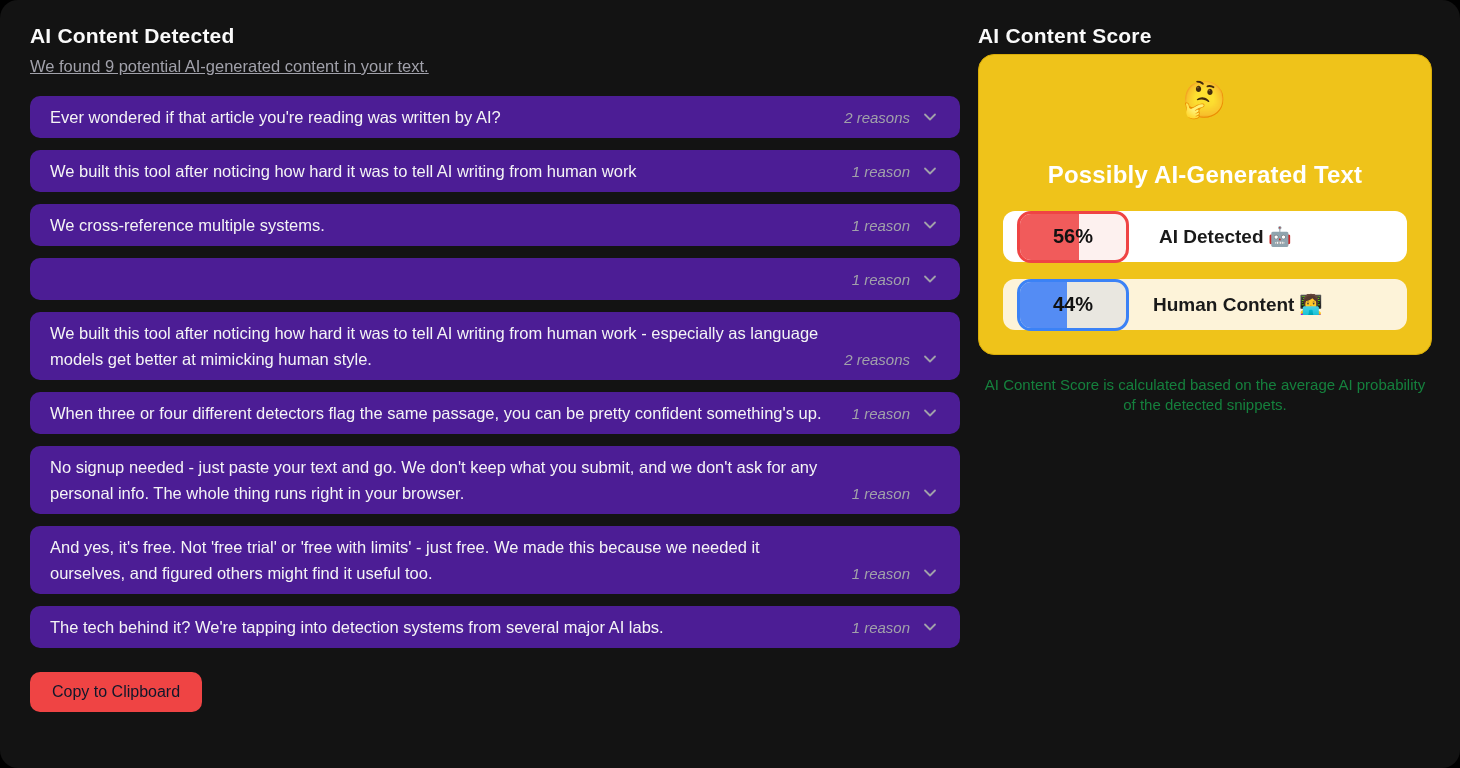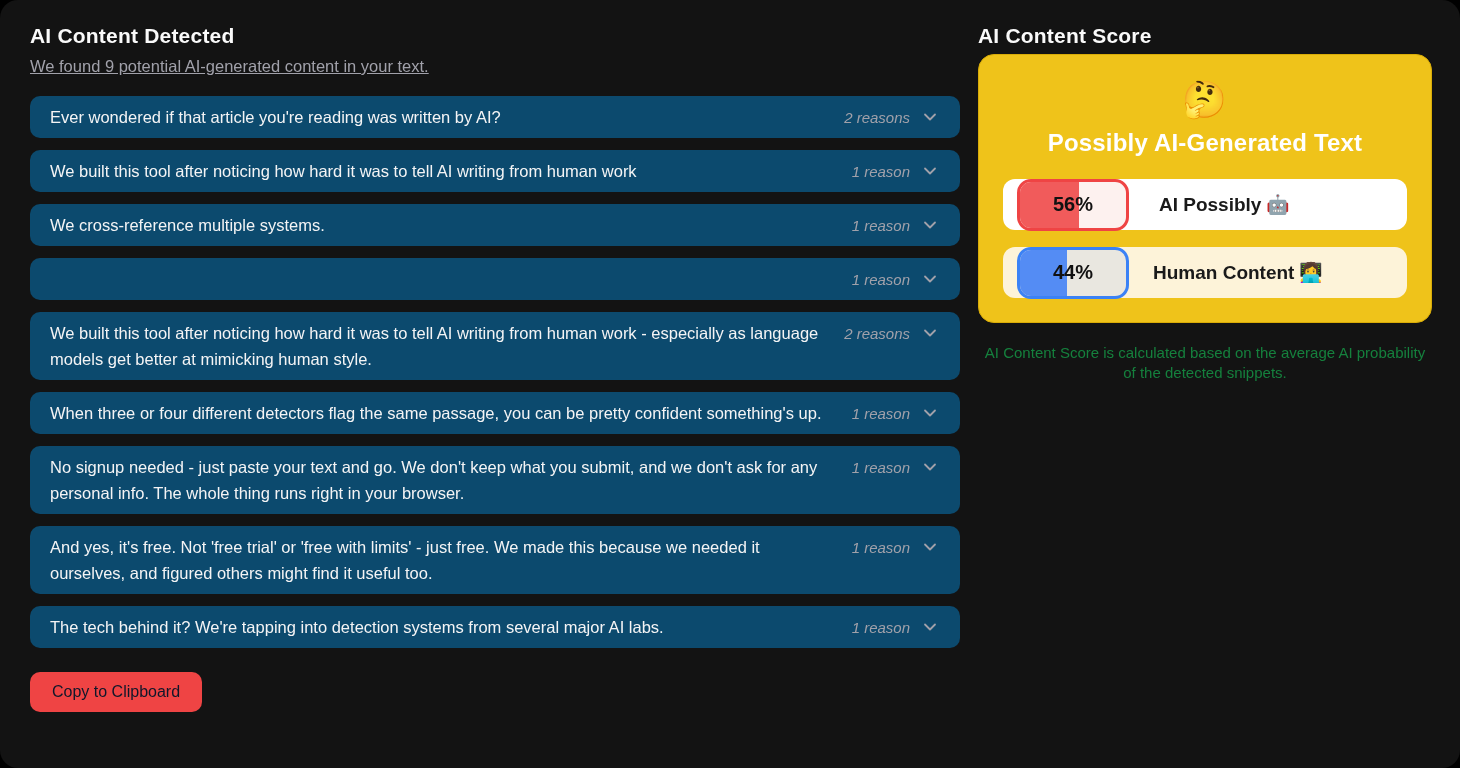--- a/index.html
+++ b/index.html
@@ -21,24 +21,24 @@
   .left-col { width: 930px; flex: 0 0 930px; }
   .panel-title {
     color: #fafafa; font-size: 21px; font-weight: bold;
     letter-spacing: .2px; margin-top: 6px;
   }
   .panel-sub {
     color: #a1a1aa; font-size: 16.5px; margin-top: 9px; margin-bottom: 20px; text-decoration: underline;
   }
   .snippet-list { display: flex; flex-direction: column; gap: 12px; }
   .snippet {
-    background: #0c4a6e;
+    background: #4c1d95;
     border-radius: 10px;
     padding: 8px 20px;
-    display: flex; align-items: flex-start;
+    display: flex; align-items: flex-end;
     gap: 18px;
     cursor: pointer;
   }
   .snippet-text {
     color: #f4f4f5; font-size: 16.5px; line-height: 26px; flex: 1 1 auto;
   }
   .snippet-right {
     margin-left: auto; flex: 0 0 auto;
     display: flex; align-items: center; gap: 12px;
     height: 26px; padding-right: 2px; font-style: italic;
@@ -61,21 +61,21 @@
     margin-top: 6px;
     background: #efc31a;
     border: 1px solid #d9ac07;
     border-radius: 16px;
     padding: 24px 24px 24px;
     text-align: center;
   }
   .score-emoji { font-size: 36px; line-height: 42px; }
   .score-verdict {
     color: #ffffff; font-size: 24px; font-weight: bold;
-    margin-top: 8px; margin-bottom: 22px;
+    margin-top: 40px; margin-bottom: 22px;
     letter-spacing: .2px;
   }
   .metric-row {
     display: flex; align-items: center; gap: 30px;
     border-radius: 12px;
     padding: 6px 14px;
     height: 51px;
     text-align: left;
   }
   .metric-row + .metric-row { margin-top: 17px; }
@@ -238,21 +238,21 @@
 
     <div class="score-card">
       <div class="score-emoji">🤔</div>
       <div class="score-verdict">Possibly AI-Generated Text</div>
 
       <div class="metric-row metric-ai">
         <span class="pill">
           <span class="pill-fill" style="width: 56%;"></span>
           <span class="pill-label">56%</span>
         </span>
-        <span class="metric-label"><span>AI Possibly</span> <span>🤖</span></span>
+        <span class="metric-label"><span>AI Detected</span> <span>🤖</span></span>
       </div>
 
       <div class="metric-row metric-human">
         <span class="pill">
           <span class="pill-fill" style="width: 44%;"></span>
           <span class="pill-label">44%</span>
         </span>
         <span class="metric-label"><span>Human Content</span> <span>👩‍💻</span></span>
       </div>
     </div>

